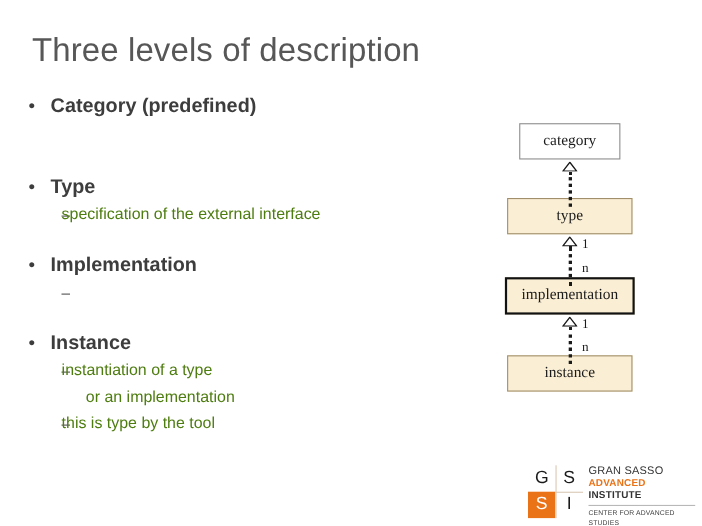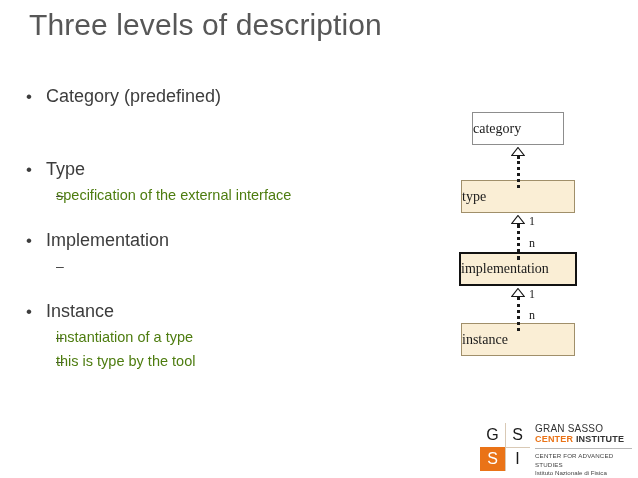--- a/index.html
+++ b/index.html
@@ -13,21 +13,21 @@
     position: relative;
     overflow: hidden;
     font-family: "Liberation Sans", sans-serif;
     color: #4a4a4a;
   }
 
   
   .slide-title {
     position: absolute;
     left: 29px;
-    top: 8px;
+    top: 29px;
     font-size: 30px;
     font-weight: 400;
     letter-spacing: 0.1px;
     color: #575757;
     white-space: nowrap;
   }
 
   
   .content {
     position: absolute;
@@ -50,21 +50,21 @@
     line-height: 25px;
     text-align: left;
     padding-left: 4px;
     box-sizing: border-box;
     color: #3d3d3d;
   }
   .bullet-text {
     font-size: 18px;
     line-height: 25px;
     color: #3d3d3d;
-    font-weight: 400;
+    font-weight: 700;
   }
 
   .sub-row {
     display: flex;
     align-items: flex-start;
     margin-top: 2px;
   }
   .sub-dash {
     width: 34px;
     flex: 0 0 34px;
@@ -91,21 +91,21 @@
     left: 455px;
     top: 112px;
     width: 175px;
     height: 250px;
   }
   .uml-box {
     position: absolute;
     box-sizing: border-box;
     display: flex;
     align-items: center;
-    justify-content: flex-start;
+    justify-content: center;
     font-family: "Liberation Serif", serif;
     font-size: 14px;
     color: #1a1a1a;
   }
   .uml-box.category {
     left: 17px;
     top: 0px;
     width: 92px;
     height: 33px;
     background: #ffffff;
@@ -301,20 +301,24 @@
   <div class="bullet-group">
     <div class="bullet-row">
       <span class="bullet-dot">•</span>
       <span class="bullet-text">Instance</span>
     </div>
     <div class="sub-row">
       <span class="sub-dash">–</span>
       <span class="sub-text">instantiation of a type</span>
     </div>
     <div class="sub-row">
+      <span class="sub-dash"></span>
+      <span class="sub-text indented">or an implementation</span>
+    </div>
+    <div class="sub-row">
       <span class="sub-dash">–</span>
       <span class="sub-text">this is type by the tool</span>
     </div>
   </div>
 
 </div>
 
 <div class="diagram">
 
   <div class="uml-box category">
@@ -366,19 +370,19 @@
     <div class="logo-cell cell-g">G</div>
     <div class="logo-cell cell-s1">S</div>
     <div class="logo-cell cell-s2">S</div>
     <div class="logo-cell cell-i">I</div>
     <div class="logo-vline"></div>
     <div class="logo-hline"></div>
   </div>
   <div class="logo-text">
     <div class="logo-line1">GRAN SASSO</div>
     <div class="logo-line2">
-      <span class="sci">CENTER</span><span class="inst"> INSTITUTE</span>
+      <span class="sci">ADVANCED</span><span class="inst"> INSTITUTE</span>
     </div>
     <div class="logo-rule"></div>
     <div class="logo-line3">CENTER FOR ADVANCED STUDIES</div>
     <div class="logo-line4">Istituto Nazionale di Fisica Nucleare</div>
   </div>
 </div>
 
 </body></html>

